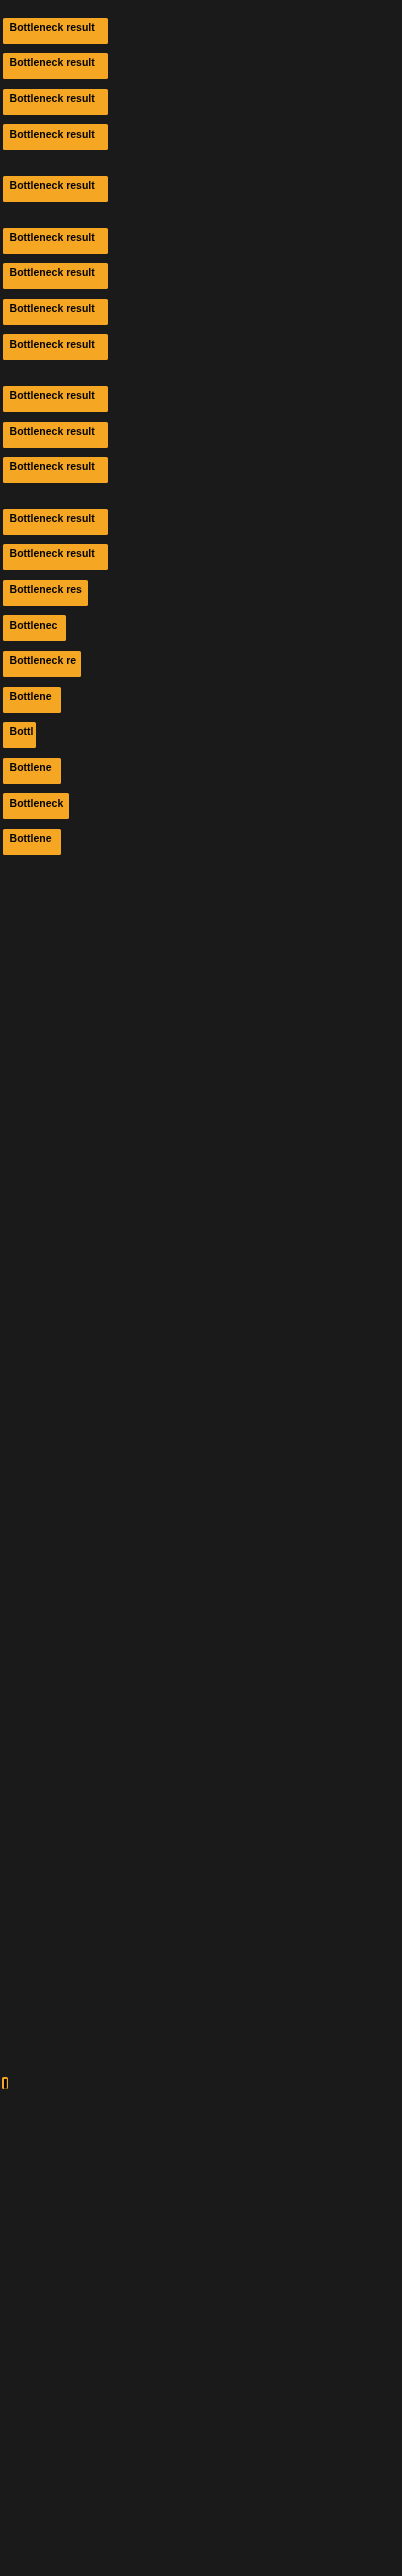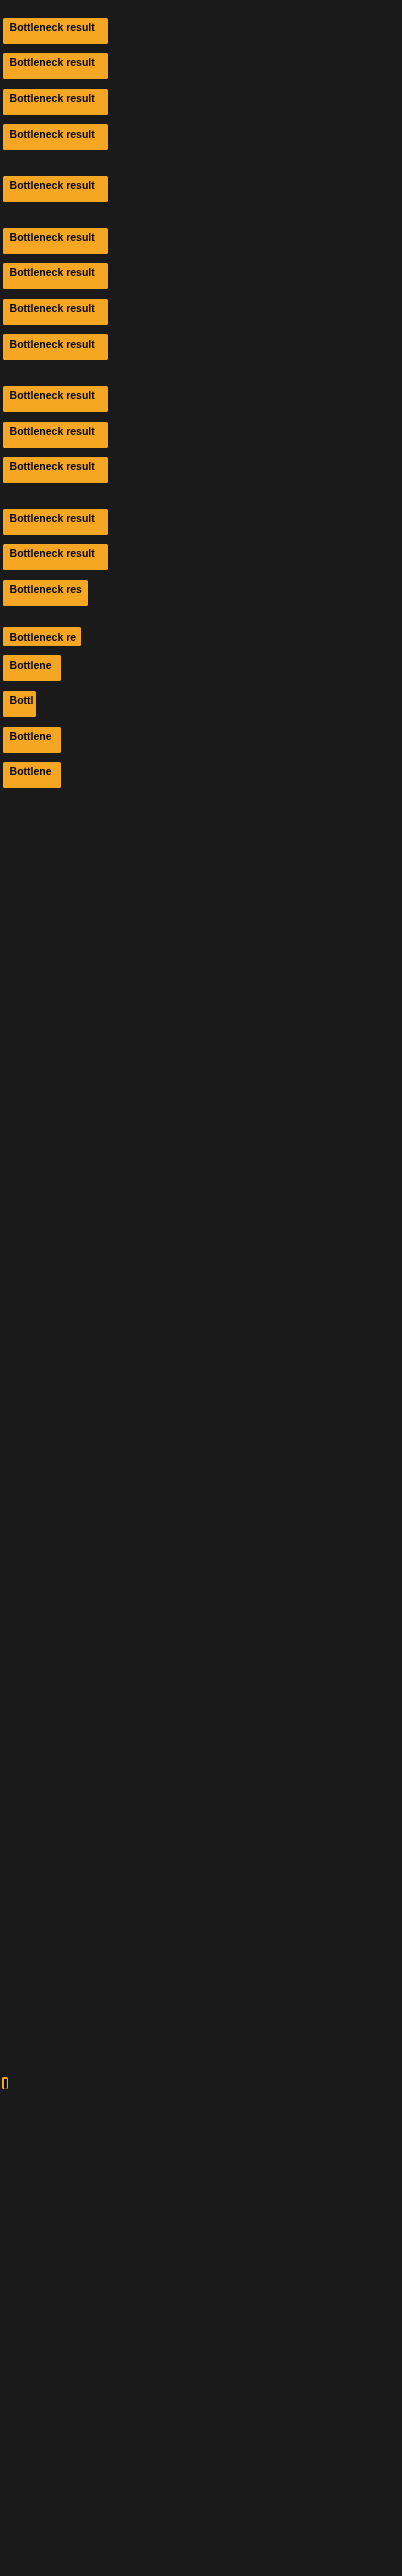--- a/index.html
+++ b/index.html
@@ -88,30 +88,36 @@
       <div class="row" style="margin-top: 1.6px; padding-bottom: 3.2px;">
         <div class="bottleneck-bar" style="max-width: 105px; width: 105px;">Bottleneck result</div>
       </div>
       <div class="row" style="margin-top: 1.6px; padding-bottom: 3.2px;">
         <div class="bottleneck-bar" style="max-width: 105px; width: 105px;">Bottleneck result</div>
       </div>
       <div class="row" style="margin-top: 1.6px; padding-bottom: 3.2px;">
         <div class="bottleneck-bar" style="max-width: 85px; width: 95px;">Bottleneck res</div>
       </div>
       <div class="row" style="margin-top: 1.6px; padding-bottom: 3.2px;">
-        <div class="bottleneck-bar" style="max-width: 78px; width: 78px; margin-top: 12px;">Bottleneck re</div>
+        <div class="bottleneck-bar" style="max-width: 63px; width: 63px;">Bottlenec</div>
+      </div>
+      <div class="row" style="margin-top: 1.6px; padding-bottom: 3.2px;">
+        <div class="bottleneck-bar" style="max-width: 78px; width: 78px;">Bottleneck re</div>
       </div>
       <div class="row" style="margin-top: 1.6px; padding-bottom: 3.2px;">
         <div class="bottleneck-bar" style="max-width: 58px; width: 58px;">Bottlene</div>
       </div>
       <div class="row" style="margin-top: 1.6px; padding-bottom: 3.2px;">
         <div class="bottleneck-bar" style="max-width: 39px; width: 33px;">Bottl</div>
       </div>
       <div class="row" style="margin-top: 1.6px; padding-bottom: 3.2px;">
         <div class="bottleneck-bar" style="max-width: 58px; width: 58px;">Bottlene</div>
+      </div>
+      <div class="row" style="margin-top: 1.6px; padding-bottom: 3.2px;">
+        <div class="bottleneck-bar" style="max-width: 66px; width: 66px;">Bottleneck</div>
       </div>
       <div class="row" style="margin-top: 1.6px; padding-bottom: 3.2px;">
         <div class="bottleneck-bar" style="max-width: 58px; width: 58px;">Bottlene</div>
       </div>
       <div style="height: 725px;"></div>
     </div>
 
   <div style="position:absolute; top:2077px; left:1.6px;">
     <div class="bottleneck-bar" style="width:6.4px; font-size:8px; padding:1.6px 2.4px;">▌</div>
   </div>

